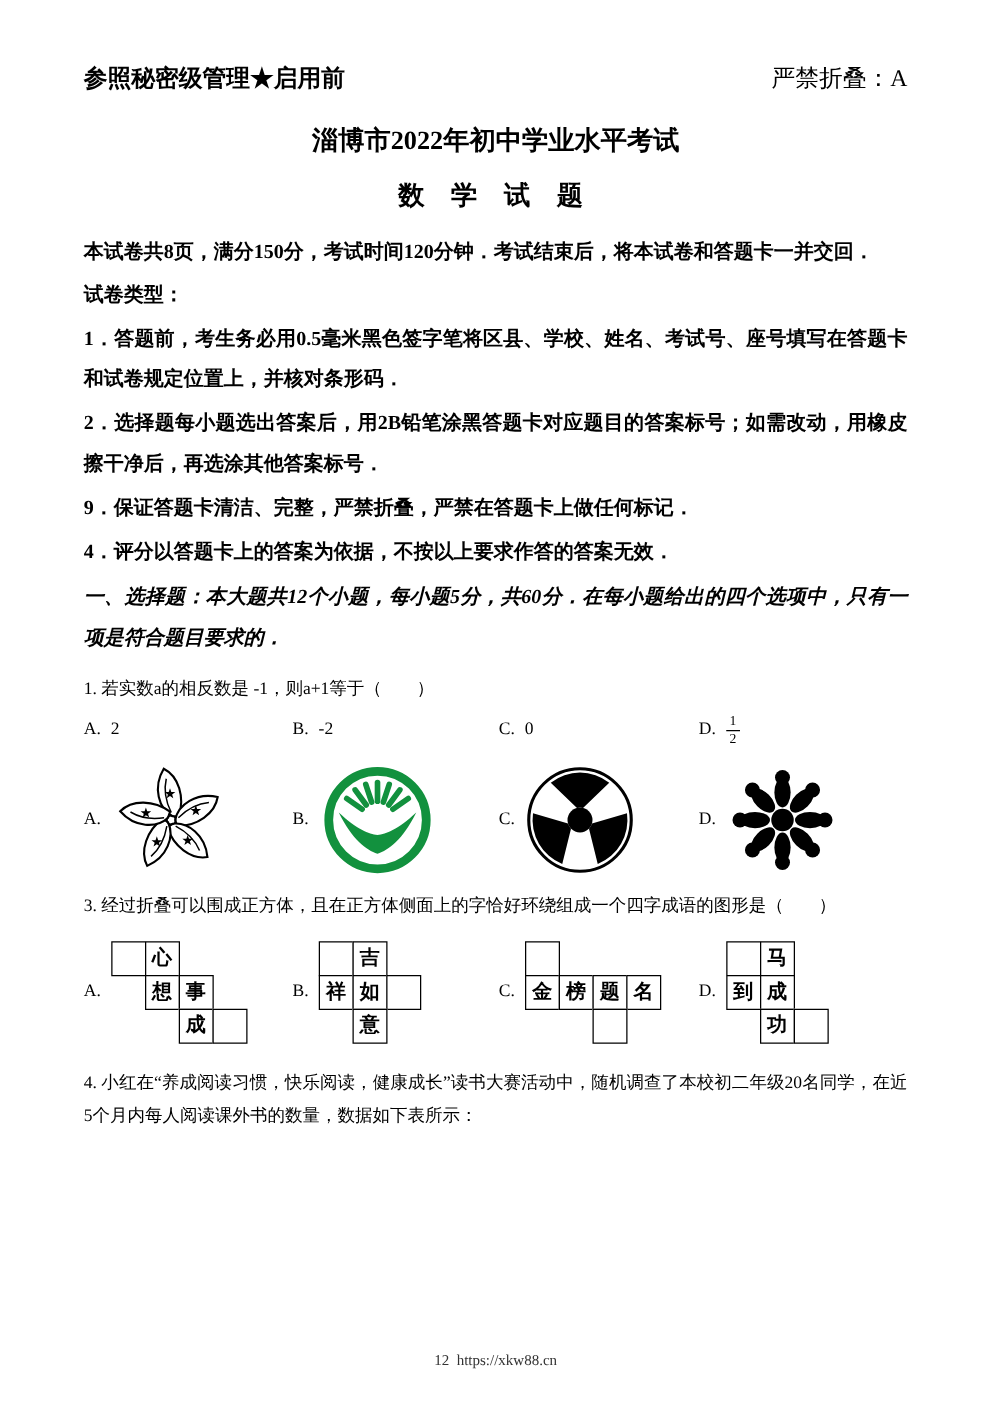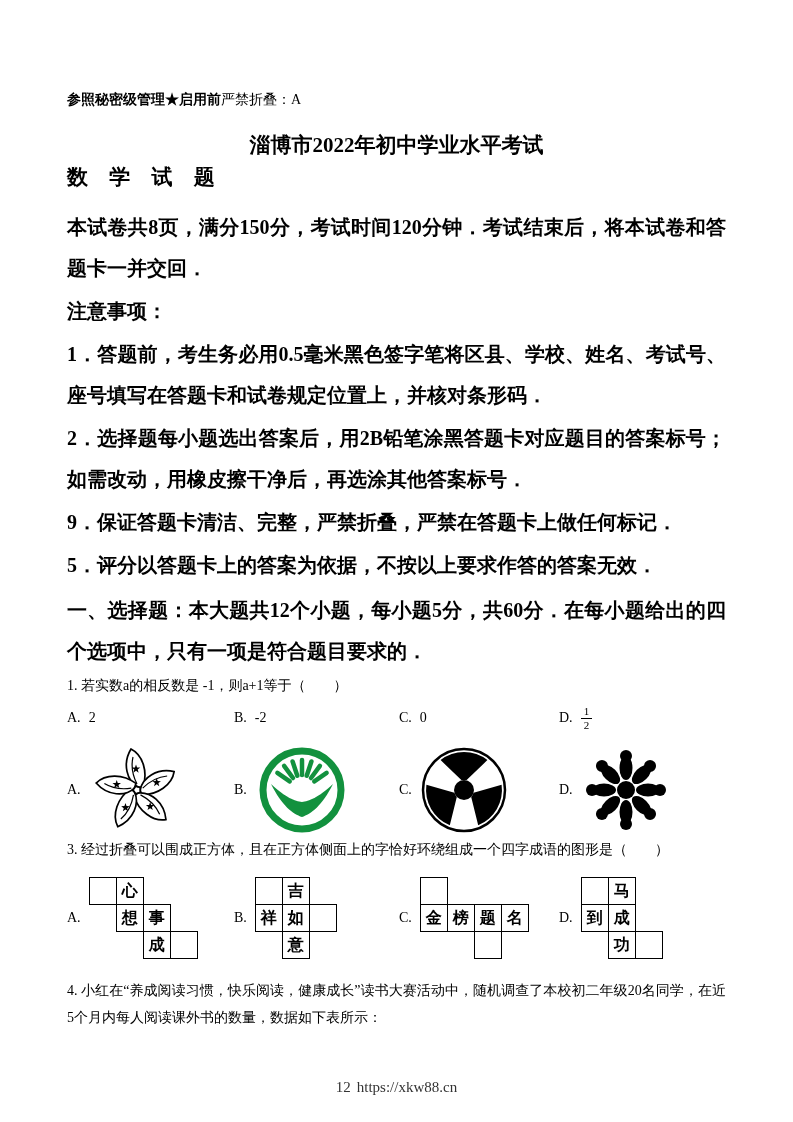--- a/index.html
+++ b/index.html
@@ -2,44 +2,44 @@
 <html style="--logo-green: #12913e;"><head>
 <meta charset="utf-8">
 <style>
   html,body{margin:0;padding:0;}
   body{
     width:793px;height:1122px;background:#ffffff;color:#000;
     font-family:"Liberation Serif","DejaVu Serif",serif;
     position:relative;overflow:hidden;
   }
   .page{position:absolute;inset:0;padding:50px 67px 0 67px;box-sizing:border-box;}
-  .hdr{display:flex;align-items:baseline;font-size:14px;margin-top:41px;}
+  .hdr{display:flex;justify-content:space-between;align-items:baseline;font-size:19px;}
   .hdr-left{font-weight:bold;}
   .t1{text-align:center;font-size:21px;font-weight:bold;margin-top:22px;}
-  .t2{text-align:left;font-size:21px;font-weight:bold;letter-spacing:8px;margin-top:4px;}
+  .t2{text-align:center;font-size:21px;font-weight:bold;letter-spacing:8px;margin-top:16px;}
   p{margin:0;}
-  .para{font-size:20px;font-weight:bold;line-height:2.05;text-align:justify;margin-top:2px;}
-  .sect{margin-top:4px;}
-  .q{font-size:14px;line-height:1.95;text-align:justify;}
+  .para{font-size:16px;font-weight:bold;line-height:2.05;text-align:justify;margin-top:2px;}
+  .sect{margin-top:4px;font-style:italic;}
+  .q{font-size:14px;line-height:1.95;margin-top:10px;text-align:justify;}
   .optrow{display:grid;grid-template-columns:167px 165px 160px 1fr;font-size:14px;margin-top:6px;align-items:center;}
   .opt{display:flex;align-items:center;gap:8px;}
   .frac{display:inline-flex;flex-direction:column;align-items:center;font-size:11px;line-height:1.15;vertical-align:middle;}
   .frac .num{border-bottom:1px solid #000;padding:0 3px;}
   .frac .den{padding:0 3px;}
   .imgrow{margin-top:12px;}
   .netrow{margin-top:14px;}
   .net{position:relative;}
   .net-cell{
     position:absolute;width:28px;height:28px;border:1px solid #000;background:#fff;
     box-sizing:border-box;text-align:center;line-height:26px;font-size:16px;font-weight:bold;
   }
   .q4{margin-top:18px;}
   .footer{
     position:absolute;bottom:26px;left:0;width:100%;
-    display:flex;justify-content:center;gap:6px;font-size:15px;color:#333;align-items:flex-end;
+    display:flex;justify-content:center;gap:6px;font-size:12px;color:#333;align-items:flex-end;
   }
   
   .petal{fill:#fff;stroke:#000;stroke-width:1.7;}
   .curl{fill:none;stroke:#000;stroke-width:1.2;}
   .star{fill:#000;}
   .g-stroke{stroke:var(--logo-green,#12913e);fill:none;}
   .g-fill{fill:var(--logo-green,#12913e);}
 </style>
 </head>
 <body>
@@ -48,25 +48,25 @@
 
   <div class="hdr">
     <span class="hdr-left">参照秘密级管理★启用前</span>
     <span class="hdr-right">严禁折叠：A</span>
   </div>
 
   <div class="t1">淄博市2022年初中学业水平考试</div>
   <div class="t2">数 学 试 题</div>
 
   <p class="para" style="margin-top:16px;">本试卷共8页，满分150分，考试时间120分钟．考试结束后，将本试卷和答题卡一并交回．</p>
-  <p class="para">注意事项：</p>
+  <p class="para">试卷类型：</p>
   <p class="para">1．答题前，考生务必用0.5毫米黑色签字笔将区县、学校、姓名、考试号、座号填写在答题卡和试卷规定位置上，并核对条形码．</p>
   <p class="para">2．选择题每小题选出答案后，用2B铅笔涂黑答题卡对应题目的答案标号；如需改动，用橡皮擦干净后，再选涂其他答案标号．</p>
   <p class="para">9．保证答题卡清洁、完整，严禁折叠，严禁在答题卡上做任何标记．</p>
-  <p class="para">5．评分以答题卡上的答案为依据，不按以上要求作答的答案无效．</p>
+  <p class="para">4．评分以答题卡上的答案为依据，不按以上要求作答的答案无效．</p>
   <p class="para sect">一、选择题：本大题共12个小题，每小题5分，共60分．在每小题给出的四个选项中，只有一项是符合题目要求的．</p>
 
   <p class="q">1. 若实数a的相反数是 -1，则a+1等于（　　）</p>
   <div class="optrow">
     <div class="opt">
       <span>A.</span>
       <span>2</span>
     </div>
     <div class="opt">
       <span>B.</span>

